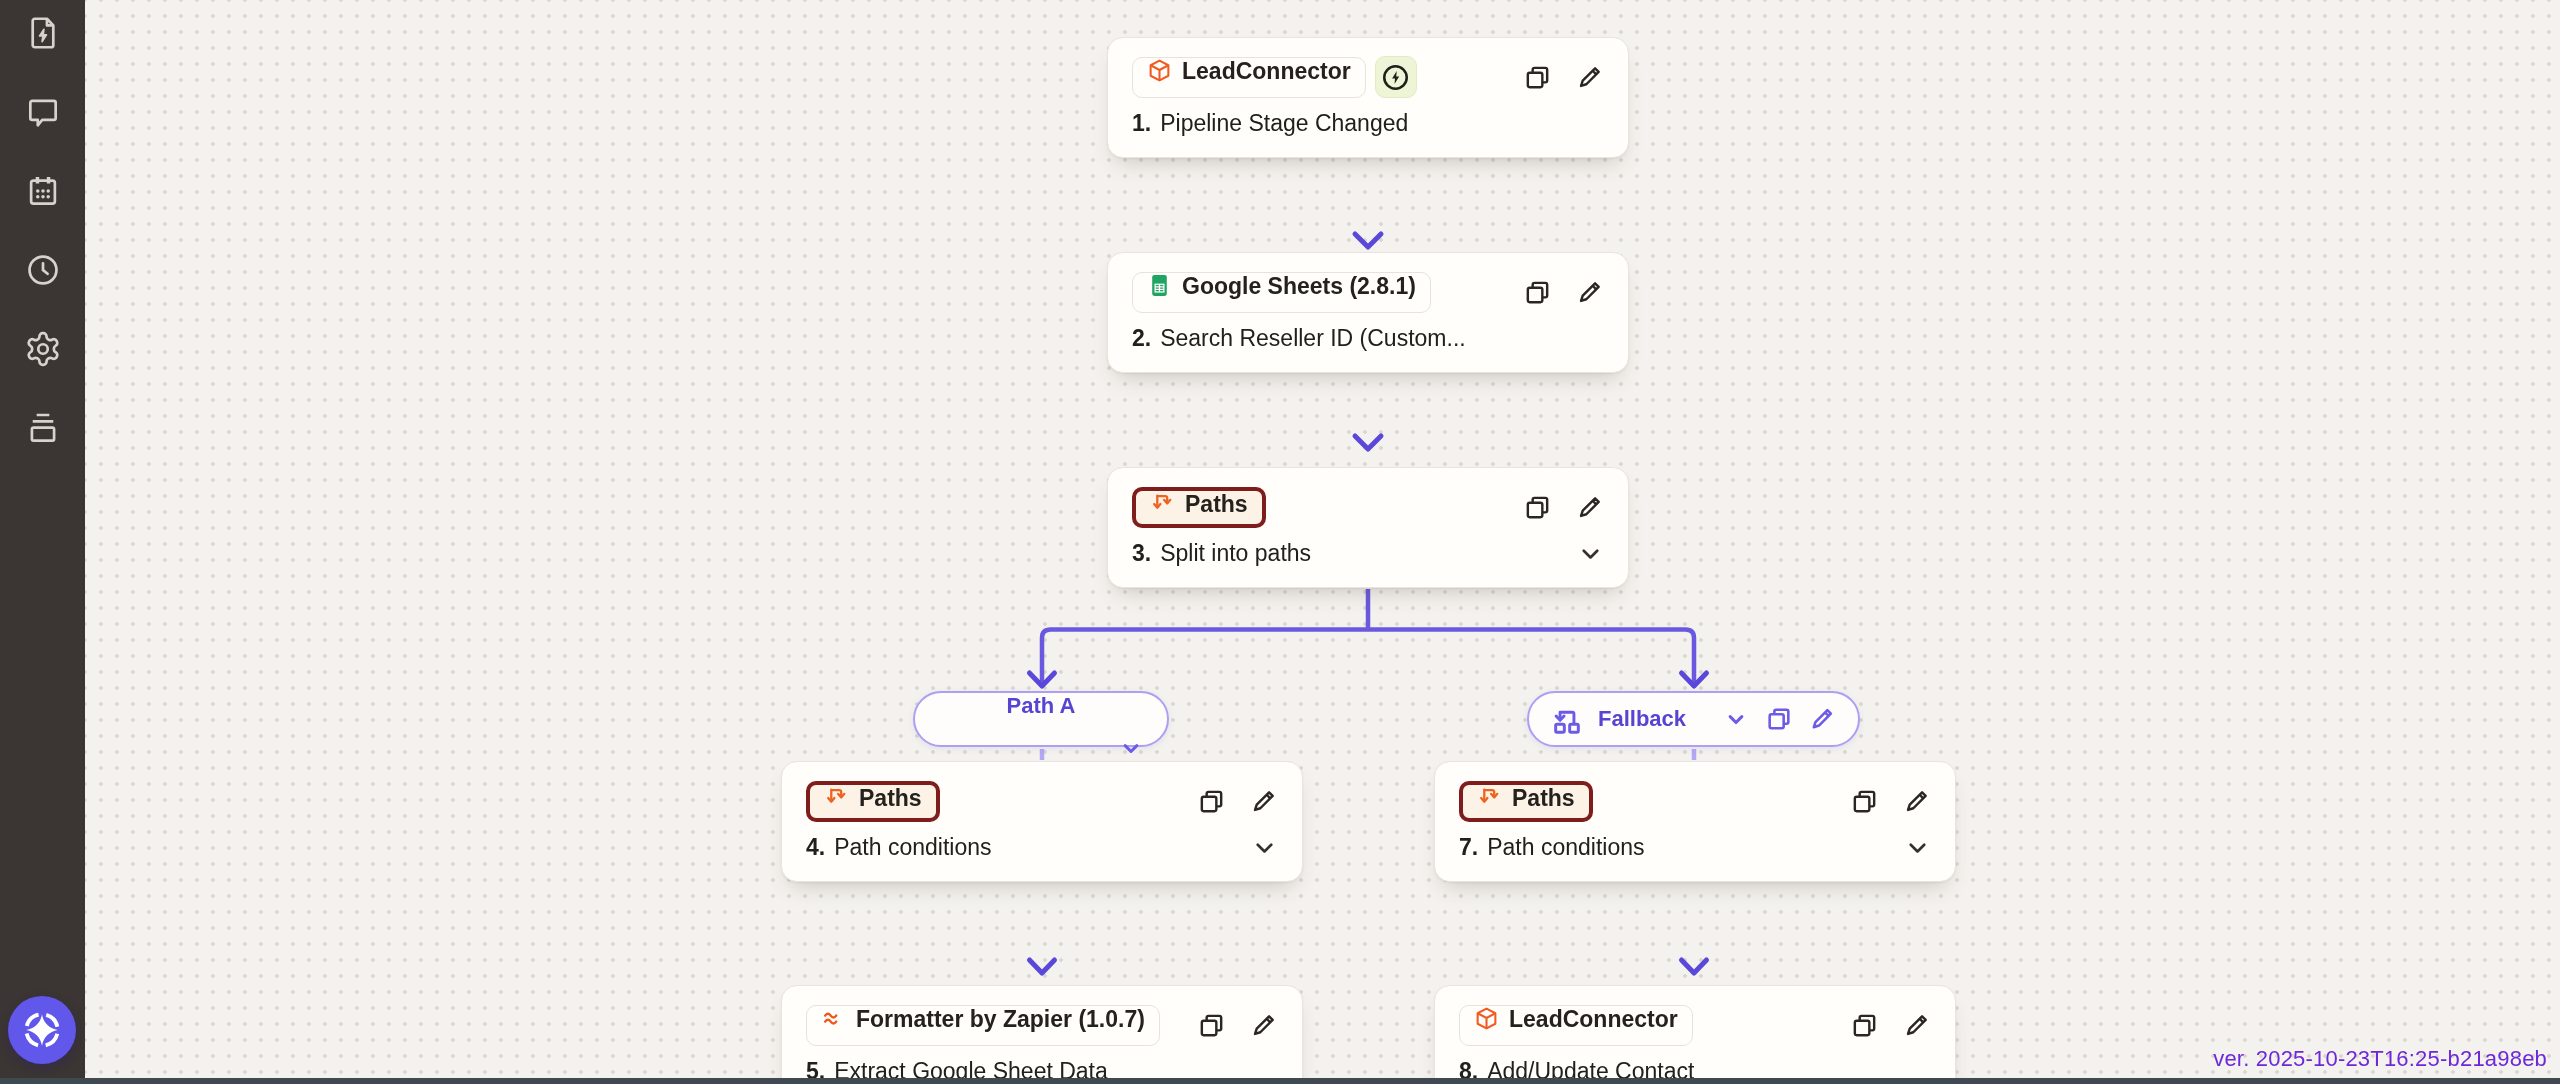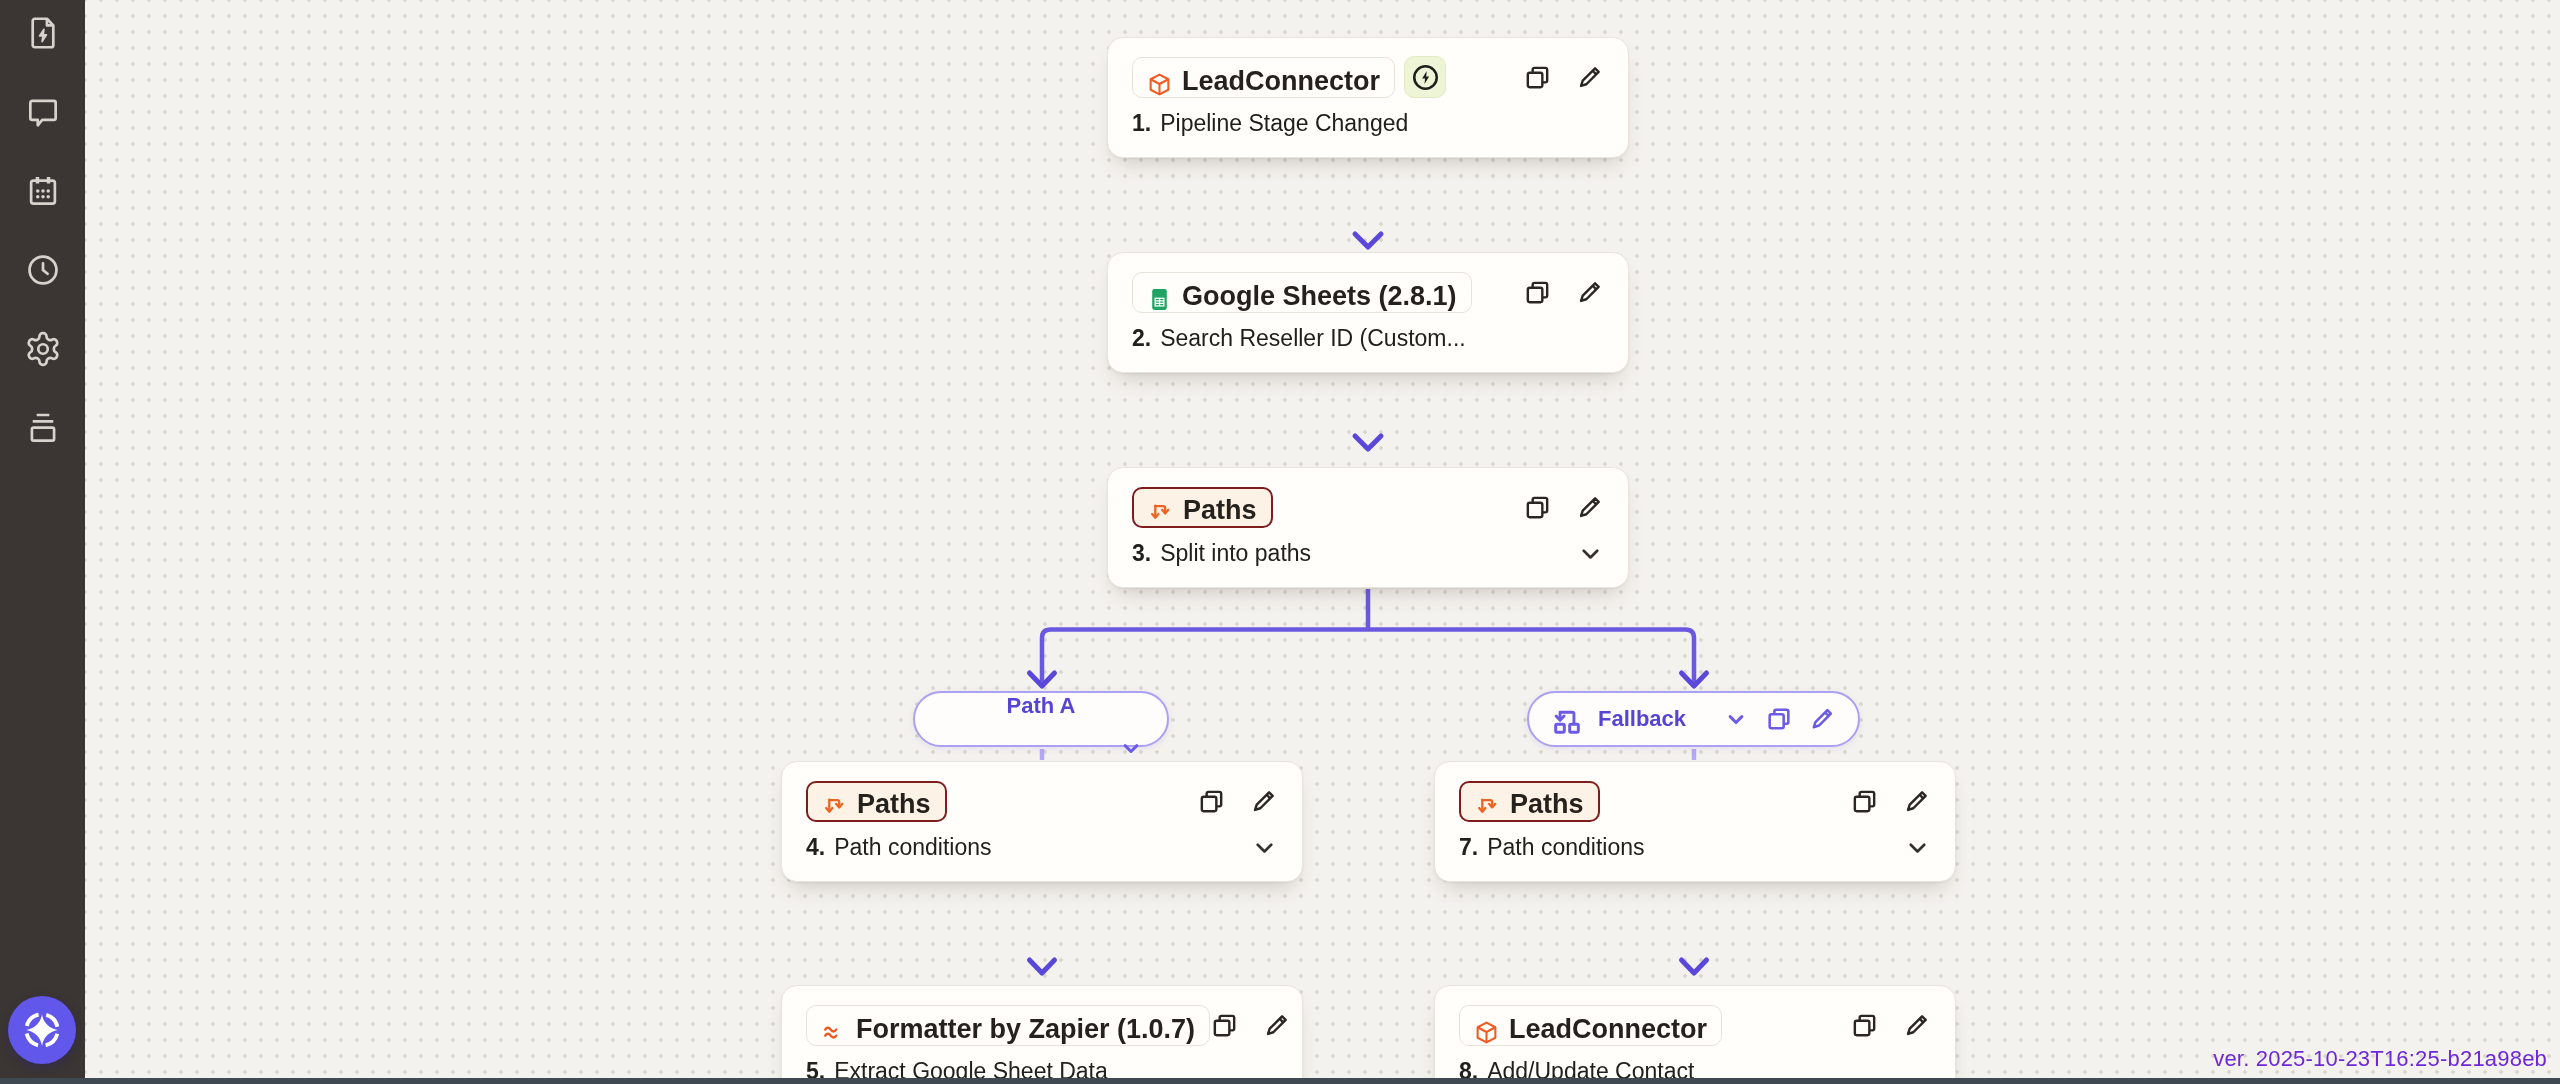--- a/index.html
+++ b/index.html
@@ -38,27 +38,27 @@
   
   .node {
     position:absolute; width:522px; height:121px; z-index:2;
     background:#fffefb; border:1px solid #e9e5de; border-radius:16px;
     padding:18px 24px;
     box-shadow:0 1px 2px rgba(80,70,55,.07), 0 12px 22px -10px rgba(80,70,55,.28);
     cursor:pointer;
   }
   .node-head { display:flex; align-items:center; height:42px; }
   .badge {
-    display:flex; align-items:flex-end; gap:10px; height:41px;
+    display:flex; align-items:flex-start; gap:10px; height:41px;
     padding:0 14px; background:#fffefb;
     border:1.5px solid #e7e3db; border-radius:10px;
-    font-size:27px; font-weight:700; color:#25221e; white-space:nowrap;
+    font-size:23px; font-weight:700; color:#25221e; white-space:nowrap;
   }
   .badge svg { width:25px; height:25px; flex:0 0 auto; }
-  .badge.paths-badge { border:2px solid #7f1d1d; background:#fdf2e6; }
+  .badge.paths-badge { border:4px solid #7f1d1d; background:#fdf2e6; }
   .trigger-badge {
     width:42px; height:42px; margin-left:9px; border-radius:10px;
     background:#edf5d6; border:1px solid #e2ecc4;
     display:flex; align-items:center; justify-content:center;
   }
   .trigger-badge svg { width:29px; height:29px; }
   .actions { margin-left:auto; display:flex; align-items:center; gap:23px; }
   .act-icon { width:29px; height:29px; color:#2a2723; cursor:pointer; }
   .act-icon svg { width:100%; height:100%; }
   .title-row { display:flex; align-items:center; margin-top:12px; font-size:23px; color:#22201c; }

